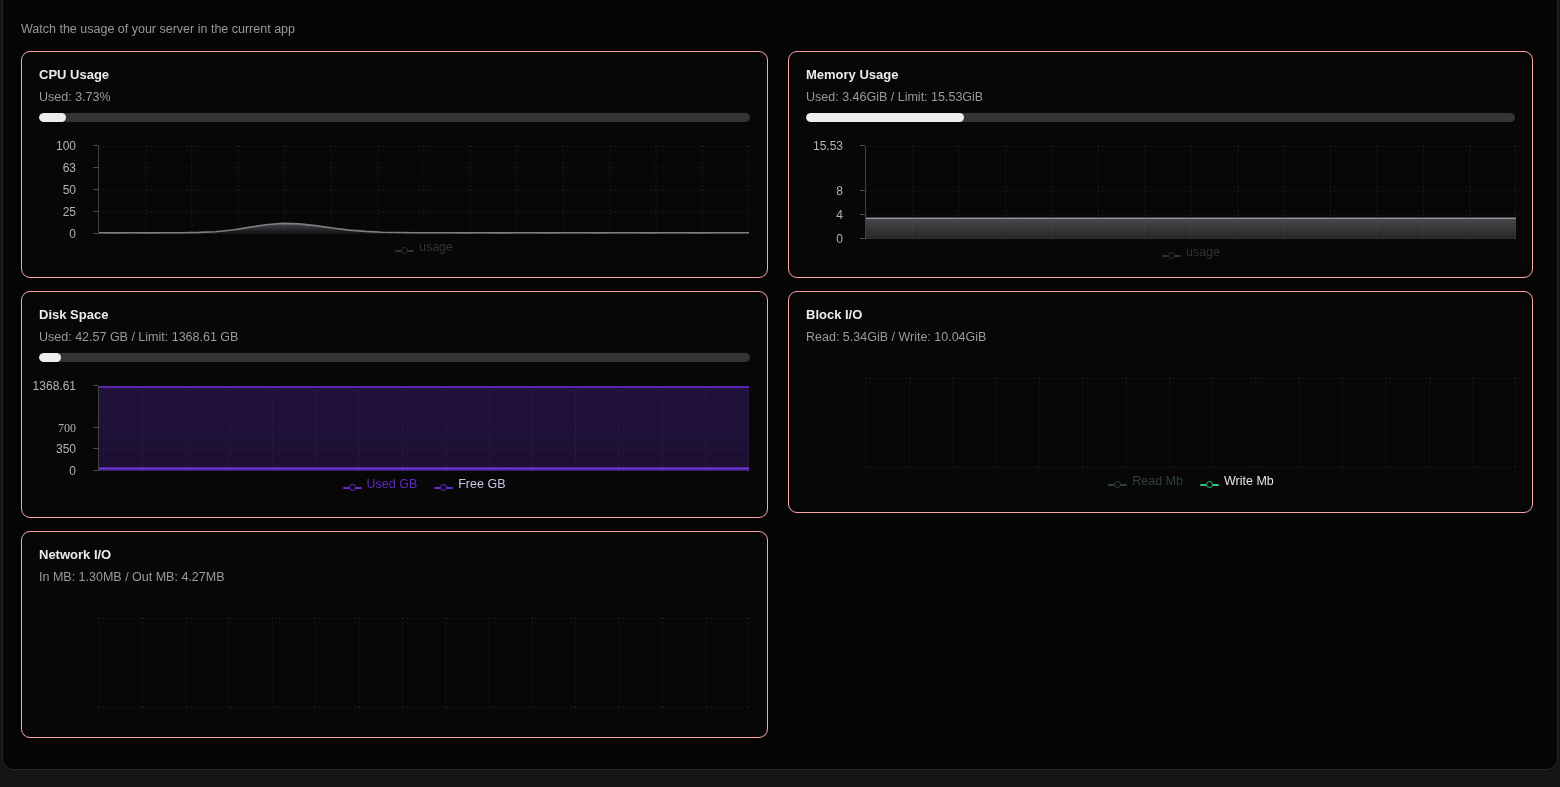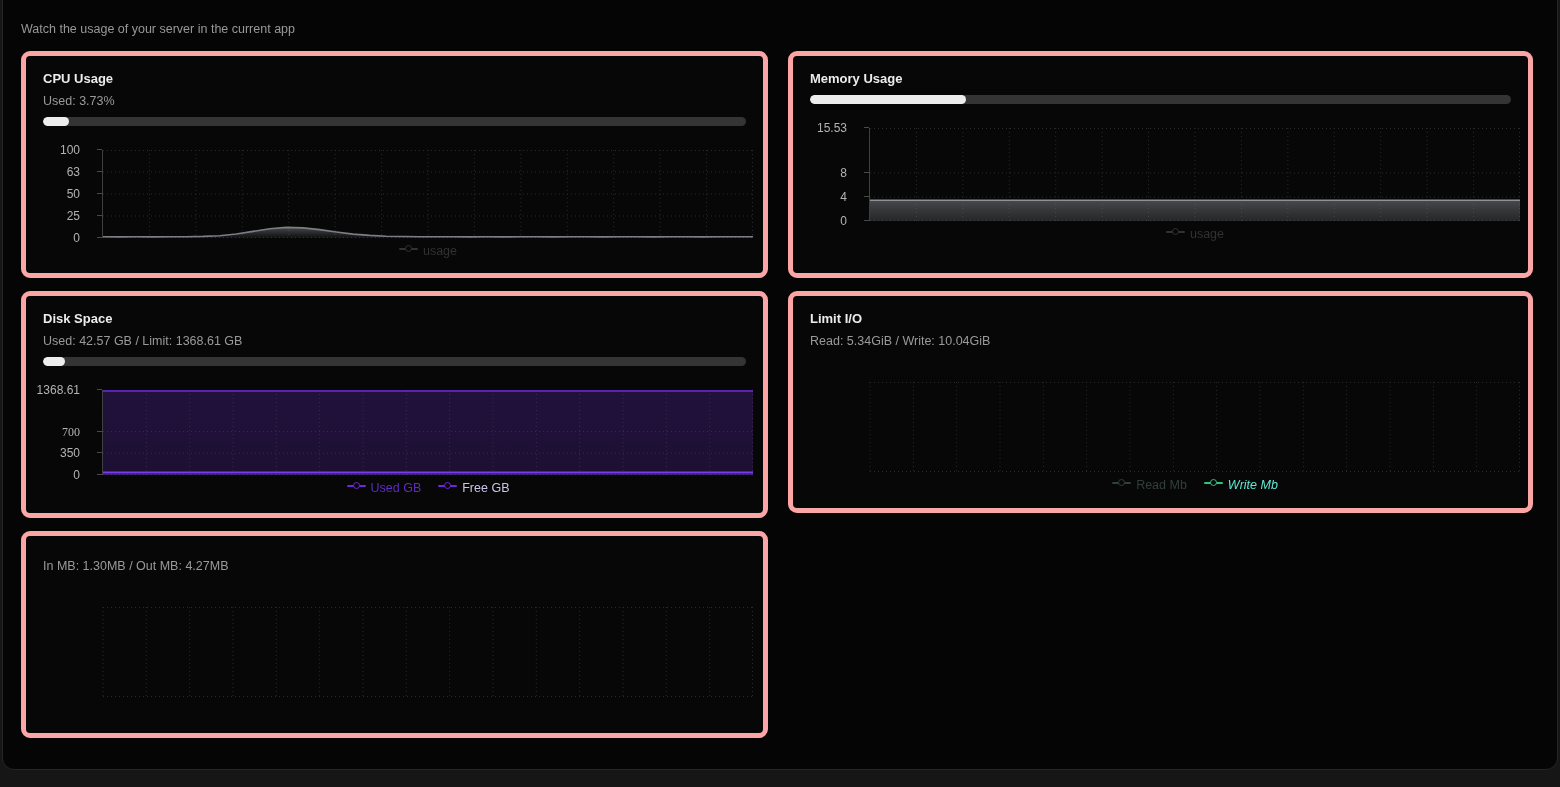--- a/index.html
+++ b/index.html
@@ -15,21 +15,21 @@
     box-sizing:border-box;overflow:hidden;
   }
   .page-header{padding:26px 0 0 18px;}
   .page-title{margin:0;font-size:19px;line-height:22px;font-weight:700;color:#f4f4f4;letter-spacing:.2px;}
   .page-subtitle{margin:7px 0 0 0;font-size:12.5px;color:#989898;}
   .grid{
     display:grid;grid-template-columns:747px 745px;column-gap:20px;row-gap:13px;
     padding:0 28px 0 18px;margin-top:15px;align-items:start;
   }
   .card{
-    background:#070707;border:5px solid #fca5a5;border-radius:9px;
+    background:#070707;border:1px solid #fca5a5;border-radius:9px;
     box-sizing:border-box;padding:15px 17px;position:relative;
   }
   .card.h-tall{height:227px;}
   .card.h-block{height:222px;}
   .card.h-net{height:207px;}
   .card-title{margin:0;font-size:13px;font-weight:700;color:#ececec;}
   .card-stat{margin:8px 0 0 0;font-size:12.5px;color:#9a9a9a;}
   .bar{margin-top:9px;height:9px;background:#343434;border-radius:5px;overflow:hidden;}
   .bar-fill{height:100%;background:#ededed;border-radius:5px;min-width:22px;}
   .chart{margin-top:24px;}
@@ -41,21 +41,21 @@
     white-space:nowrap;
   }
   .ymark{position:absolute;right:1px;width:5px;height:1px;background:#4a4a4a;}
   .plot{position:relative;flex:none;}
   .plot.axised{border-left:1px solid #3f3f3f;margin-left:-1px;}
   .plot svg{display:block;overflow:visible;}
   .legend{
     margin-left:60px;width:650px;display:flex;justify-content:center;
     gap:17px;margin-top:6px;align-items:center;
   }
-  .legend-item{display:flex;align-items:flex-start;gap:5px;cursor:pointer;}
+  .legend-item{display:flex;align-items:flex-end;gap:5px;cursor:pointer;}
   .legend-item .lmark{position:relative;width:19px;height:9px;flex:none;}
   .legend-item .lmark::before{
     content:'';position:absolute;left:0;right:0;top:3.5px;height:2px;
     background:currentColor;border-radius:1px;
   }
   .legend-item .lmark::after{
     content:'';position:absolute;left:6px;top:0.5px;width:5px;height:5px;
     border:1.5px solid currentColor;border-radius:50%;background:#070707;
   }
   .legend-item .ltext{font-size:12.5px;line-height:15px;}
@@ -127,20 +127,21 @@
             <div class="legend-item">
               <span class="lmark" style="color: rgb(50, 50, 50);"></span>
               <span class="ltext" style="color: rgb(50, 50, 50);">usage</span>
             </div>
           </div>
         </div>
     </section>
 
     <section class="card h-tall">
       <h2 class="card-title">Memory Usage</h2>
+      <p class="card-stat">Used: 3.46GiB / Limit: 15.53GiB</p>
       <div class="bar">
         <div class="bar-fill" style="width: 22.3%;"></div>
       </div>
       <div class="chart">
           <div class="chart-row">
             <div class="ylabels" style="height: 93px;">
               <span class="ytick" style="bottom: -7px;">0</span>
               <div class="ymark" style="bottom: 0px;"></div>
               <span class="ytick" style="bottom: 16.9536px;">4</span>
               <div class="ymark" style="bottom: 23.9536px;"></div>
@@ -252,21 +253,21 @@
             </div>
             <div class="legend-item">
               <span class="lmark" style="color: rgb(109, 40, 217);"></span>
               <span class="ltext" style="color: rgb(203, 196, 234);">Free GB</span>
             </div>
           </div>
         </div>
     </section>
 
     <section class="card h-block">
-      <h2 class="card-title">Limit I/O</h2>
+      <h2 class="card-title">Block I/O</h2>
       <p class="card-stat">Read: 5.34GiB / Write: 10.04GiB</p>
       <div class="chart mt-lg">
           <div class="chart-row">
             <div class="ylabels" style="height: 90px;"></div>
             <div class="plot" style="width: 650px; height: 90px;">
               <svg width="650" height="90">
                 <defs></defs>
                 <line x1="0" y1="0.5" x2="650" y2="0.5" stroke="#2a2a2a" stroke-width="1" stroke-dasharray="1 3"></line>
                 <line x1="0" y1="89.5" x2="650" y2="89.5" stroke="#2a2a2a" stroke-width="1" stroke-dasharray="1 3"></line>
                 <line x1="0" y1="0" x2="0" y2="90" stroke="#2a2a2a" stroke-width="1" stroke-dasharray="1 3"></line>
@@ -288,27 +289,28 @@
               </svg>
             </div>
           </div>
           <div class="legend">
             <div class="legend-item">
               <span class="lmark" style="color: rgb(49, 65, 58);"></span>
               <span class="ltext" style="color: rgb(49, 65, 58);">Read Mb</span>
             </div>
             <div class="legend-item">
               <span class="lmark" style="color: rgb(52, 195, 127);"></span>
-              <span class="ltext" style="color: #5eead4; font-style: italic;">Write Mb</span>
+              <span class="ltext" style="color: #e5e5e5;">Write Mb</span>
             </div>
           </div>
         </div>
     </section>
 
     <section class="card h-net">
+      <h2 class="card-title">Network I/O</h2>
       <p class="card-stat">In MB: 1.30MB / Out MB: 4.27MB</p>
       <div class="chart mt-lg">
           <div class="chart-row">
             <div class="ylabels" style="height: 90px;"></div>
             <div class="plot" style="width: 650px; height: 90px;">
               <svg width="650" height="90">
                 <defs></defs>
                 <line x1="0" y1="0.5" x2="650" y2="0.5" stroke="#2a2a2a" stroke-width="1" stroke-dasharray="1 3"></line>
                 <line x1="0" y1="89.5" x2="650" y2="89.5" stroke="#2a2a2a" stroke-width="1" stroke-dasharray="1 3"></line>
                 <line x1="0" y1="0" x2="0" y2="90" stroke="#2a2a2a" stroke-width="1" stroke-dasharray="1 3"></line>

